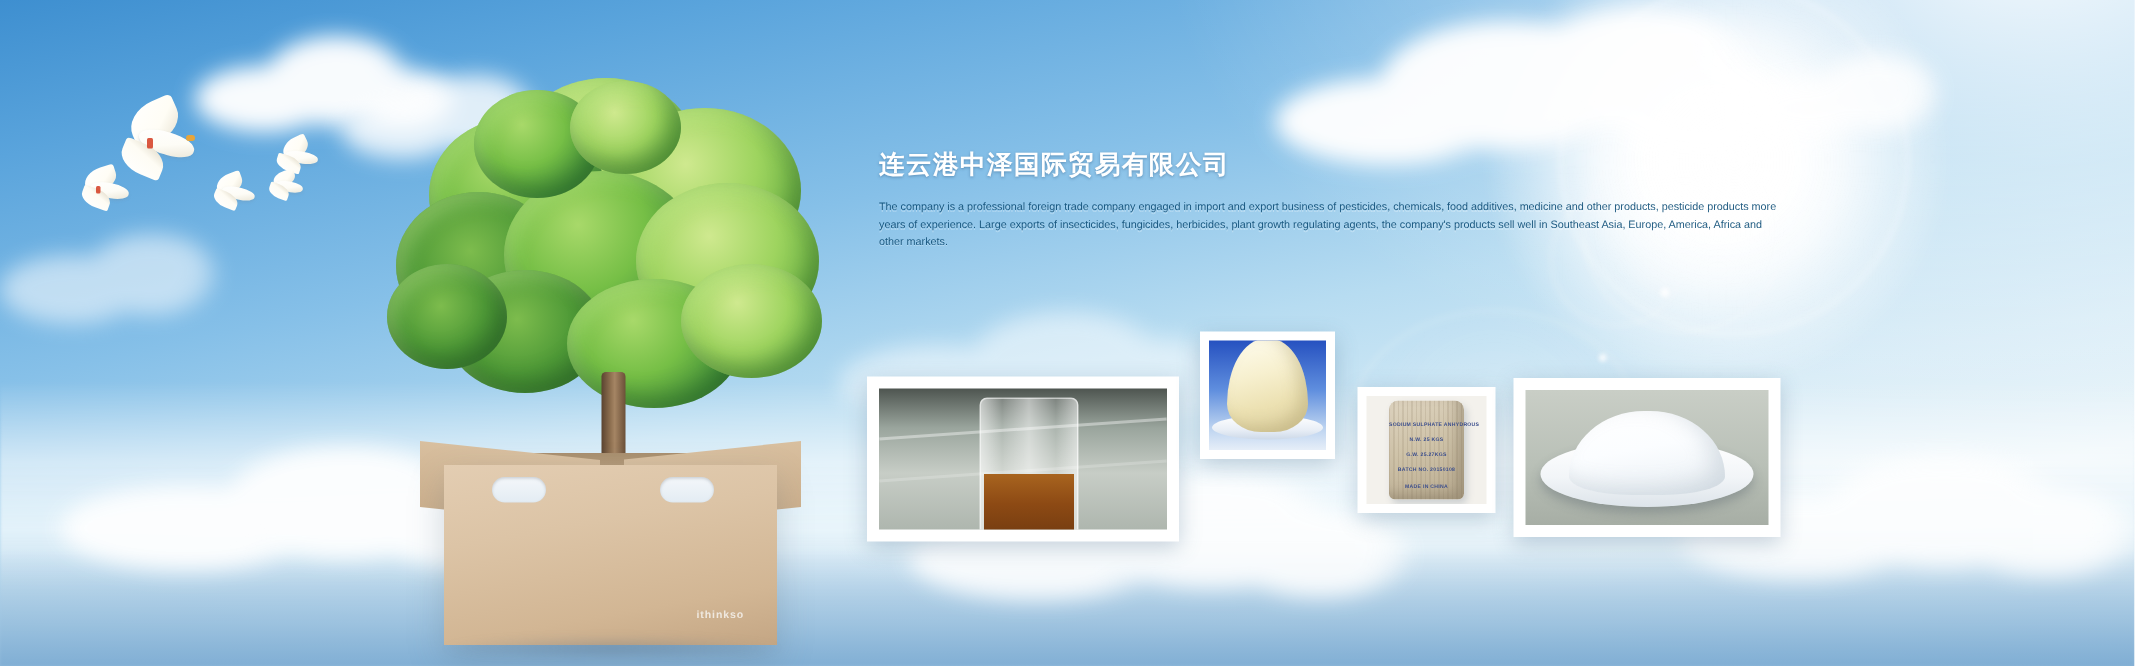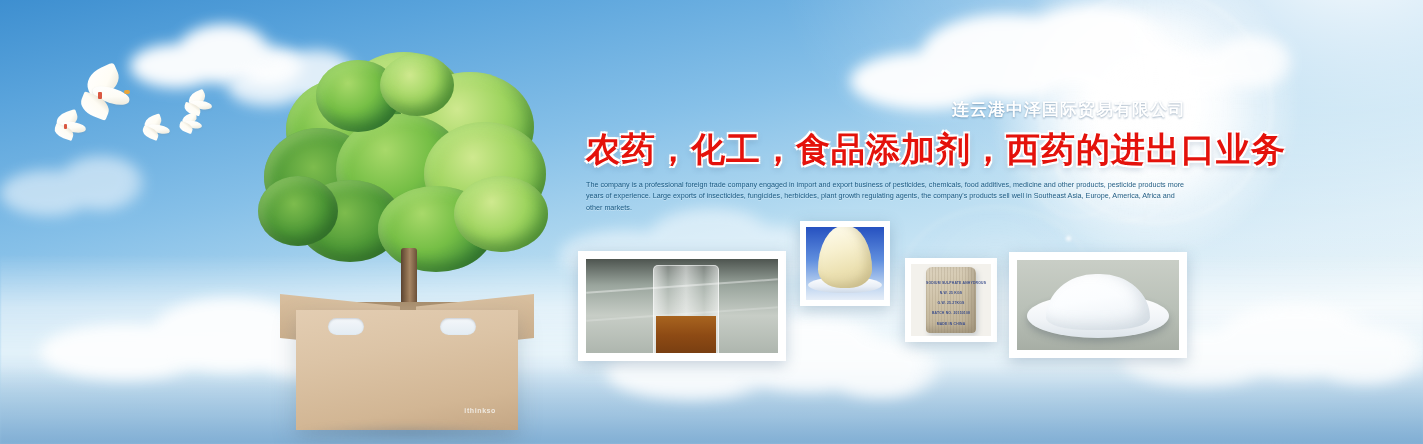--- a/index.html
+++ b/index.html
@@ -121,21 +121,20 @@
     position:absolute;left:34px;top:372px;width:232px;height:16px;border-radius:50%;
     background:radial-gradient(ellipse at center, rgba(80,105,130,.30) 0%, rgba(80,105,130,0) 70%);
     filter:blur(3px);
   }
 
   
   #copy{position:absolute;left:586px;top:98px;width:600px;}
   .company{
     font-size:17px;font-weight:bold;color:#ffffff;letter-spacing:1px;
     text-shadow:0 1px 2px rgba(40,80,120,.45);
-    text-align:right;
   }
   .headline{
     margin-top:10px;
     font-size:34px;font-weight:bold;line-height:1.08;color:#e4120b;
     letter-spacing:1px;white-space:nowrap;
     text-shadow:
       -1.6px -1.6px 0 #ffffff, 1.6px -1.6px 0 #ffffff,
       -1.6px  1.6px 0 #ffffff, 1.6px  1.6px 0 #ffffff,
        0 0 5px rgba(255,255,255,.85), 0 3px 6px rgba(30,70,110,.35);
   }
@@ -337,21 +336,20 @@
 
       <div class="box-logo">ithinkso</div>
     </div>
     <div class="handle l"></div>
     <div class="handle r"></div>
     <div class="box-shadow"></div>
   </div>
 
   <div id="copy">
     <div class="company">连云港中泽国际贸易有限公司</div>
-    <div class="headline">农药，化工，食品添加剂，西药的进出口业务</div>
     <div class="blurb">The company is a professional foreign trade company engaged in import and export business of pesticides, chemicals, food additives, medicine and other products, pesticide products more years of experience. Large exports of insecticides, fungicides, herbicides, plant growth regulating agents, the company's products sell well in Southeast Asia, Europe, America, Africa and other markets.</div>
   </div>
 
   <div class="photo" id="ph-oil">
     <div class="inner">
       <div class="bench-line" style="top:26px;"></div>
       <div class="bench-line" style="top:54px;opacity:.5;"></div>
       <div class="bottle">
         <div class="liquid"></div>
       </div>

